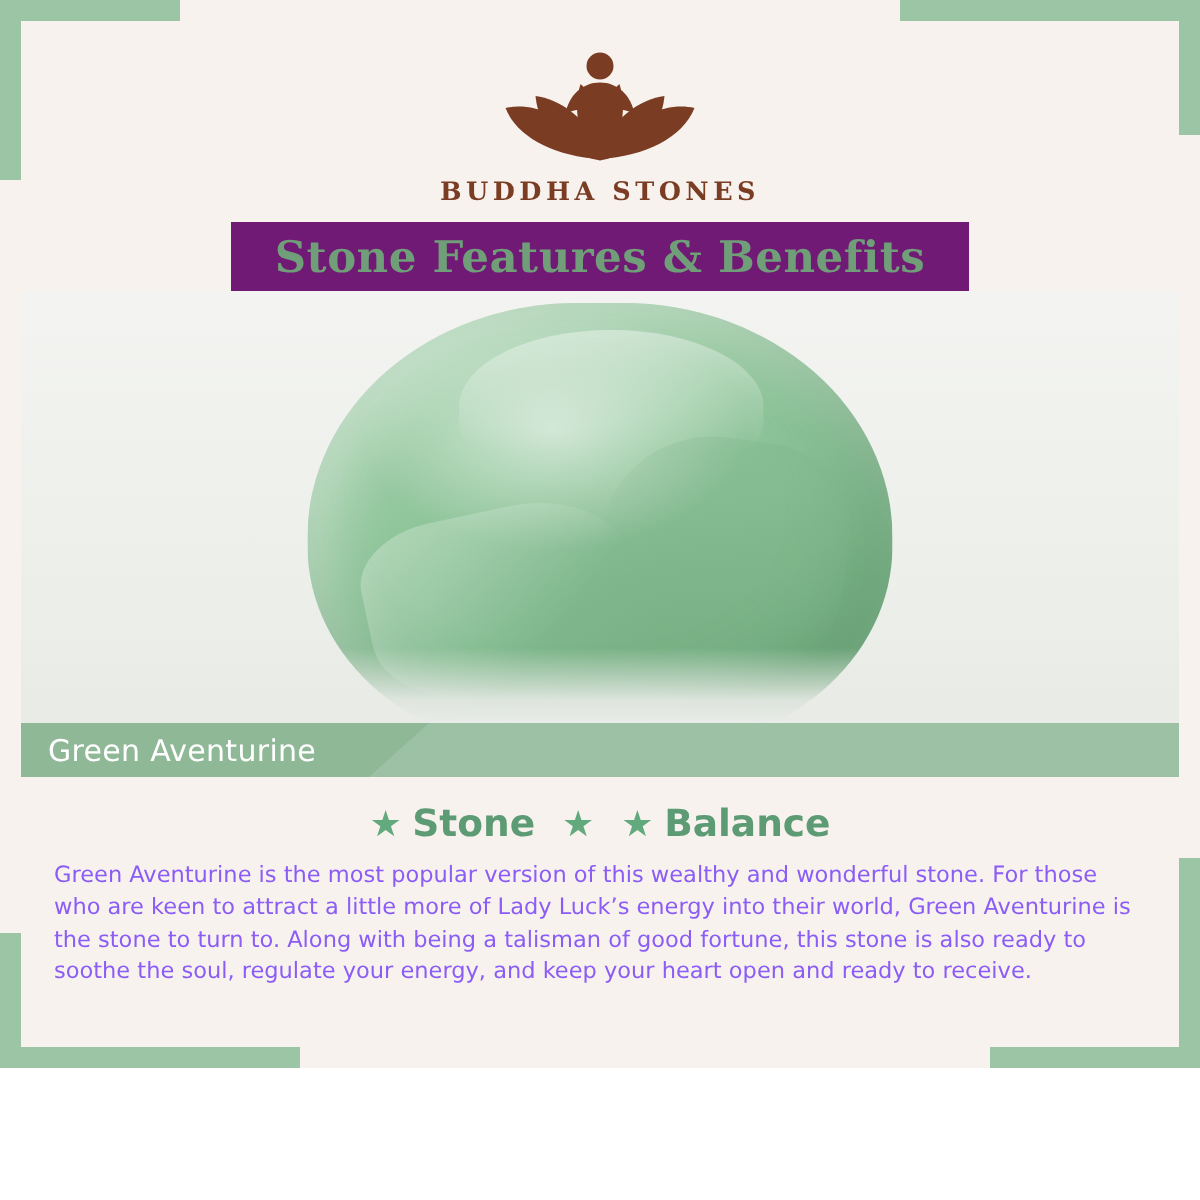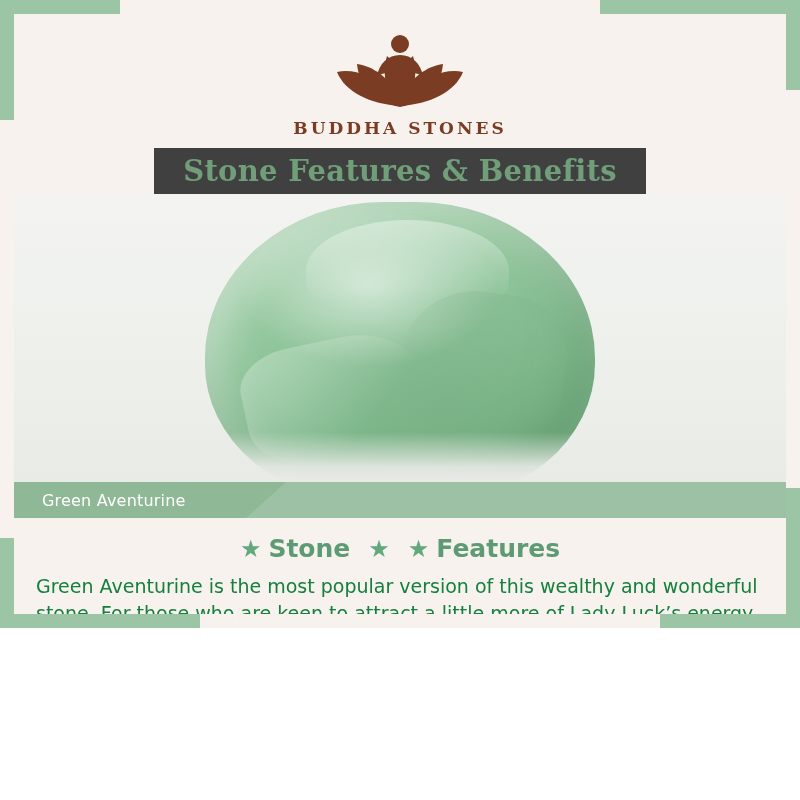--- a/index.html
+++ b/index.html
@@ -9,21 +9,21 @@
   body {
     width: 800px;
     height: 800px;
     font-family: "DejaVu Sans", sans-serif;
     background: #ffffff;
     overflow: hidden;
   }
   .page {
     position: relative;
     width: 800px;
-    height: 628px;
+    height: 712px;
     background: #f7f2ee;
     overflow: hidden;
   }
 
   
   .corner {
     position: absolute;
     background: #9bc5a4;
   }
   .corner-tl {
@@ -86,21 +86,21 @@
     letter-spacing: 3px;
     color: #7a3c22;
     font-weight: bold;
   }
 
   
   .title-band {
     position: relative;
     margin-top: 10px;
     height: 46px;
-    background: #404040;
+    background: #701a75;
     display: flex;
     align-items: center;
     justify-content: center;
   }
   .title-band::before,
   .title-band::after {
     content: "";
     position: absolute;
     top: 0;
     height: 100%;
@@ -184,22 +184,22 @@
   
   .name-bar {
     position: relative;
     height: 36px;
     background: #8fb897;
     display: flex;
     align-items: center;
   }
   .name-bar-text {
     color: #ffffff;
-    font-size: 16px;
-    padding-left: 28px;
+    font-size: 20px;
+    padding-left: 18px;
     letter-spacing: 0.2px;
     text-align: right;
   }
   .name-bar-tail {
     position: absolute;
     right: 0; top: 0;
     height: 100%;
     width: 540px;
     background: #a9c8ae;
     opacity: 0.55;
@@ -226,23 +226,23 @@
     font-weight: bold;
     color: #5d9b74;
     font-family: "DejaVu Sans", sans-serif;
   }
   .kw .star {
     color: #63a97e;
     font-size: 24px;
     line-height: 1;
   }
   .paragraph {
-    font-size: 19px;
+    font-size: 15px;
     line-height: 1.42;
-    color: #15803d;
+    color: #8b5cf6;
     text-align: left;
   }
 </style>
 </head>
 <body>
 
 <div class="page">
 
   <div class="corner corner-tl"></div>
   <div class="corner corner-tl2"></div>
@@ -298,20 +298,20 @@
       <div class="keywords">
         <div class="kw">
           <span class="star">★</span>
           <span>Stone</span>
         </div>
         <div class="kw">
           <span class="star">★</span>
         </div>
         <div class="kw">
           <span class="star">★</span>
-          <span>Features</span>
+          <span>Balance</span>
         </div>
       </div>
       <div class="paragraph">Green Aventurine is the most popular version of this wealthy and wonderful stone. For those who are keen to attract a little more of Lady Luck’s energy into their world, Green Aventurine is the stone to turn to. Along with being a talisman of good fortune, this stone is also ready to soothe the soul, regulate your energy, and keep your heart open and ready to receive.</div>
     </div>
 
   </div>
 </div>
 
 </body></html>

